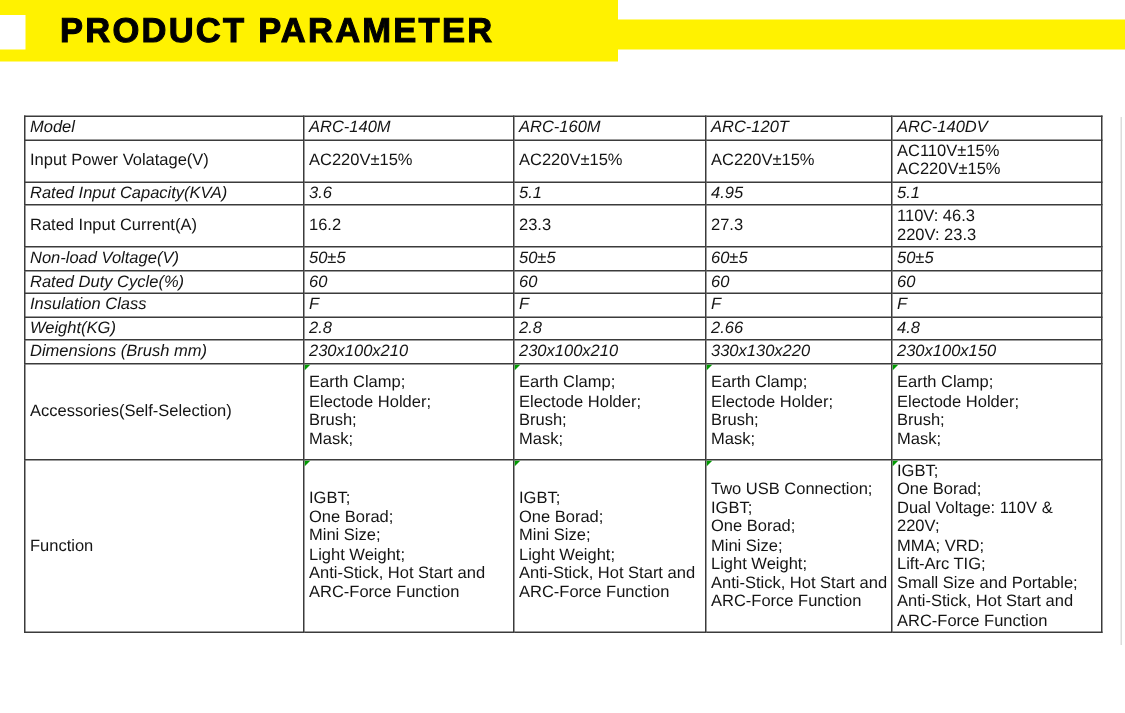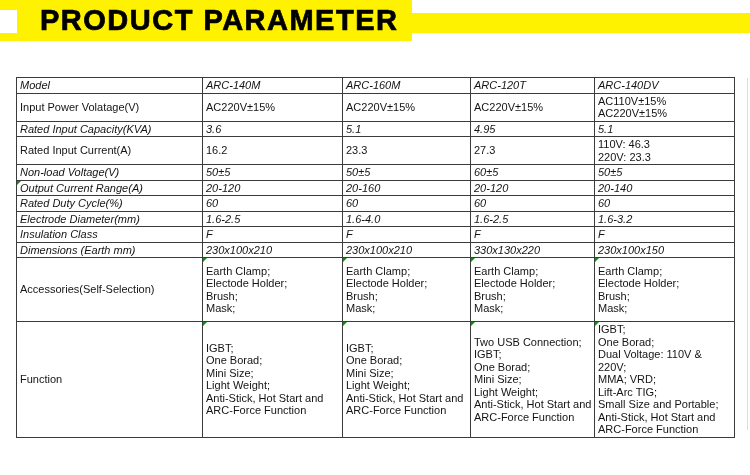--- a/index.html
+++ b/index.html
@@ -22,21 +22,21 @@
     background: #fff200;
   }
   .banner-notch {
     position: absolute; left: 0; top: 10px;
     width: 17px; height: 23px;
     background: #ffffff;
   }
   .banner-title {
     position: absolute; left: 40px; top: 0;
     height: 41px; line-height: 41px;
-    font-size: 29px; font-weight: bold;
+    font-size: 23px; font-weight: bold;
     letter-spacing: 1.5px;
     color: #000000;
     -webkit-text-stroke: 0.7px #000000;
     white-space: nowrap;
   }
   
   table.spec {
     position: absolute; left: 16px; top: 77px;
     width: 718px;
     border-collapse: collapse;
@@ -119,49 +119,42 @@
 220V: 23.3</td>
     </tr>
     <tr class="single">
       <td>Non-load Voltage(V)</td>
       <td>50±5</td>
       <td>50±5</td>
       <td>60±5</td>
       <td>50±5</td>
     </tr>
     <tr class="single">
-      <td class="gm">Output Current Range(A)</td>
-      <td>20-120</td>
-      <td>20-160</td>
-      <td>20-120</td>
-      <td>20-140</td>
-    </tr>
-    <tr class="single">
       <td>Rated Duty Cycle(%)</td>
       <td>60</td>
       <td>60</td>
       <td>60</td>
       <td>60</td>
     </tr>
     <tr class="single">
-      <td>Electrode Diameter(mm)</td>
-      <td>1.6-2.5</td>
-      <td>1.6-4.0</td>
-      <td>1.6-2.5</td>
-      <td>1.6-3.2</td>
-    </tr>
-    <tr class="single">
       <td>Insulation Class</td>
       <td>F</td>
       <td>F</td>
       <td>F</td>
       <td>F</td>
     </tr>
     <tr class="single">
-      <td>Dimensions (Earth mm)</td>
+      <td>Weight(KG)</td>
+      <td>2.8</td>
+      <td>2.8</td>
+      <td>2.66</td>
+      <td>4.8</td>
+    </tr>
+    <tr class="single">
+      <td>Dimensions (Brush mm)</td>
       <td>230x100x210</td>
       <td>230x100x210</td>
       <td>330x130x220</td>
       <td>230x100x150</td>
     </tr>
     <tr class="acc">
       <td>Accessories(Self-Selection)</td>
       <td class="gm">Earth Clamp;
 Electode Holder;
 Brush;

